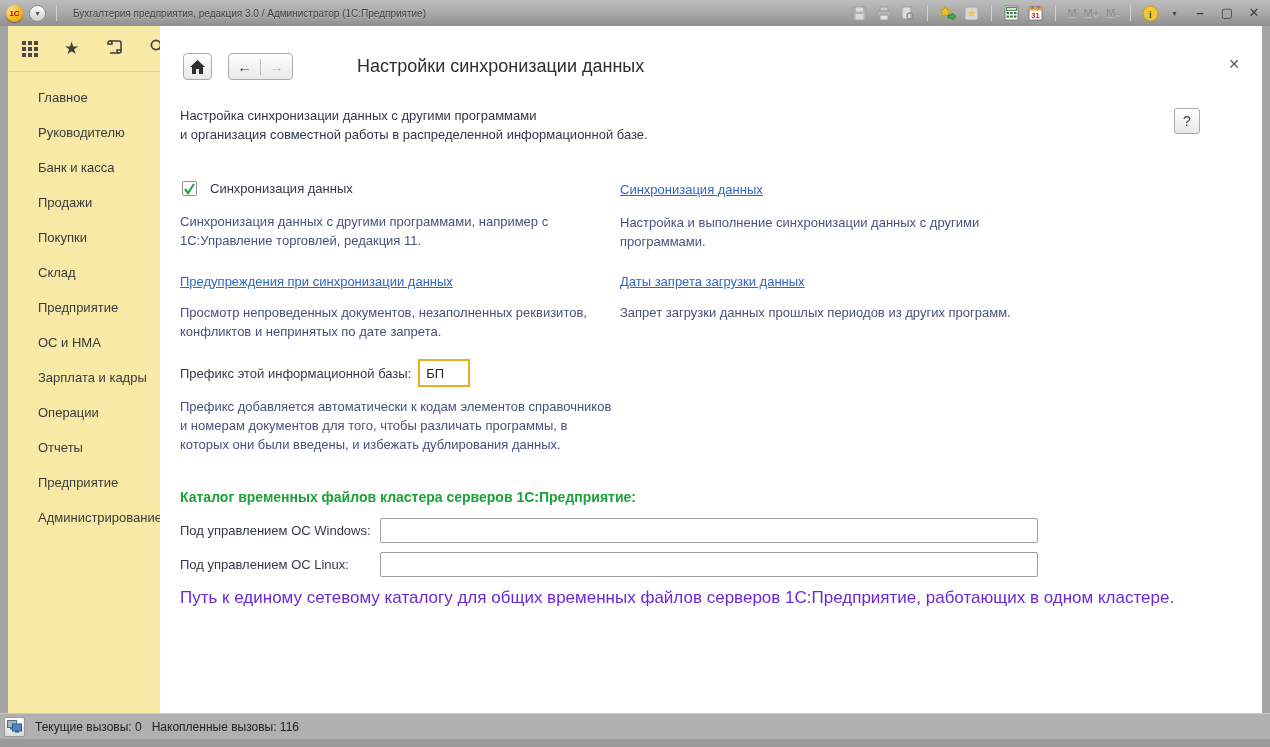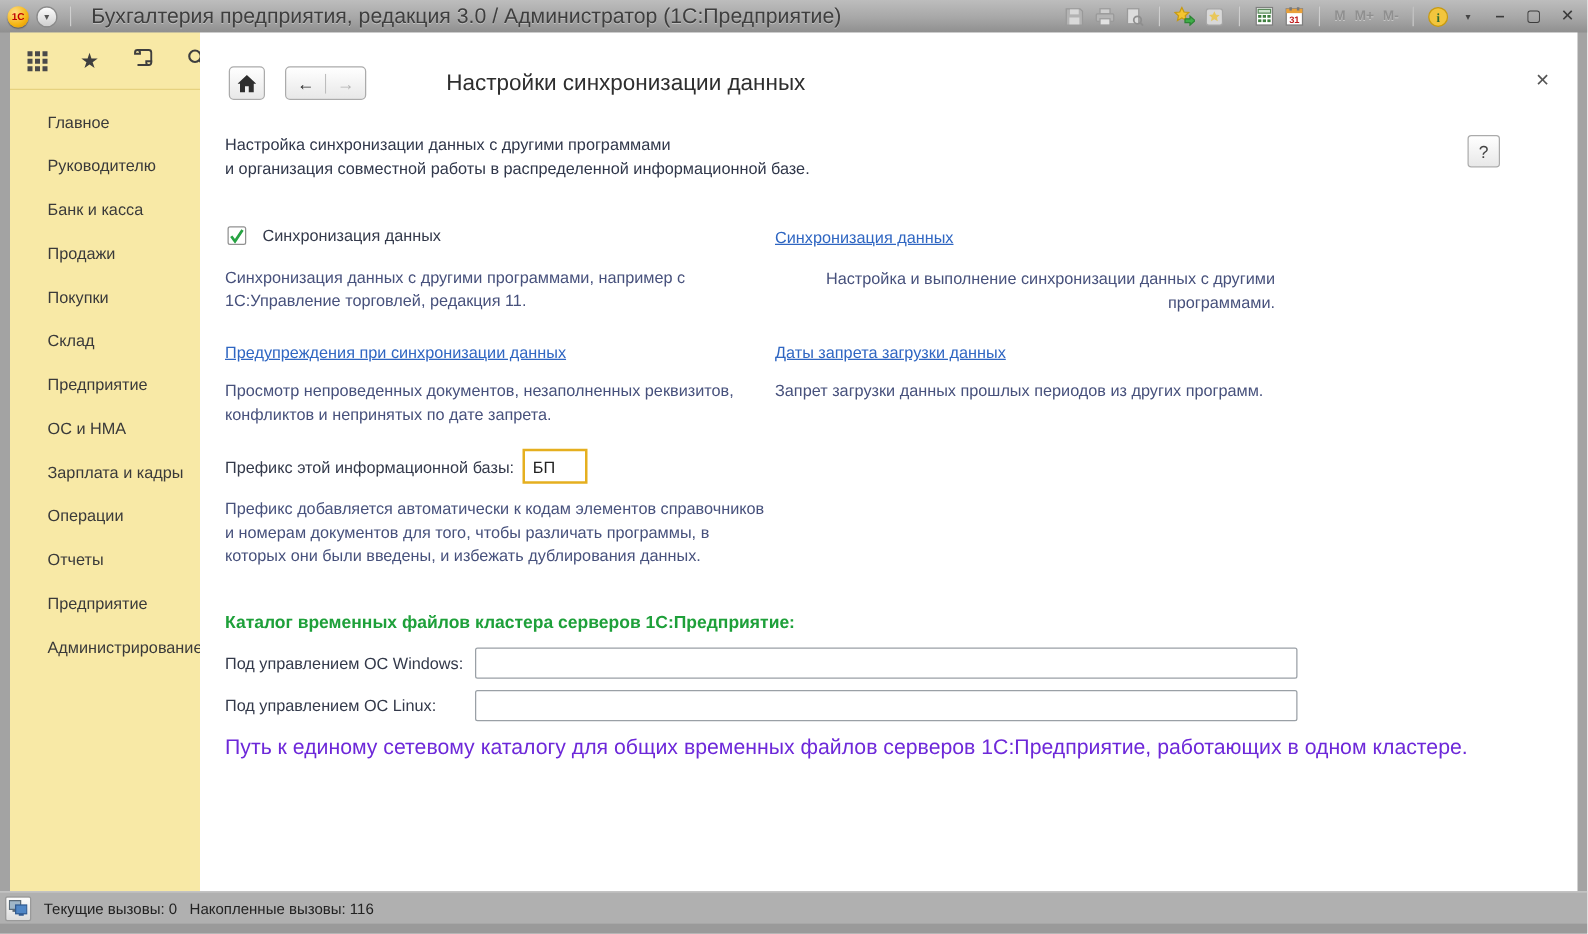--- a/index.html
+++ b/index.html
@@ -8,21 +8,21 @@
 
   
   .titlebar { position:absolute; top:0; left:0; width:100%; height:26px;
     background:linear-gradient(#bdbdbd,#a7a7a7 55%,#8f8f8f); display:flex; align-items:center; padding:0 6px; }
   .tb-left { display:flex; align-items:center; gap:6px; }
   .logo-1c { width:17px; height:17px; border-radius:50%; background:radial-gradient(circle at 35% 30%,#ffe08a,#f5b512 60%,#d98f00);
     color:#c00000; font-size:8px; font-weight:bold; display:flex; align-items:center; justify-content:center; box-shadow:0 1px 1px rgba(0,0,0,.4); }
   .tb-drop { width:17px; height:17px; border-radius:50%; background:linear-gradient(#fdfdfd,#cfcfcf); border:1px solid #8a8a8a;
     color:#555; font-size:8px; display:flex; align-items:center; justify-content:center; }
   .tb-sep { width:1px; height:16px; background:#8a8a8a; border-right:1px solid #cfcfcf; margin:0 4px; }
-  .tb-title { color:#3e3e3e; font-size:17px; margin-left:6px; white-space:nowrap; text-shadow:0 1px 0 rgba(255,255,255,.35); }
+  .tb-title { color:#3e3e3e; font-size:10px; margin-left:6px; white-space:nowrap; text-shadow:0 1px 0 rgba(255,255,255,.35); }
   .tb-right { margin-left:auto; display:flex; align-items:center; gap:7px; }
   .tb-ico { width:17px; height:17px; display:flex; align-items:center; justify-content:center; }
   .tb-ico svg { display:block; }
   .mem { color:#8f8f8f; font-size:11px; font-weight:bold; text-shadow:0 1px 0 rgba(255,255,255,.4); }
   .wbtn { color:#3c3c3c; font-size:13px; width:20px; text-align:center; line-height:26px; font-weight:bold; }
 
   
   .mainrow { position:absolute; top:26px; left:8px; right:8px; bottom:34px; display:flex; }
   .bottomborder { position:absolute; left:0; right:0; bottom:0; height:8px; background:#9a9a9a; }
 
@@ -55,21 +55,21 @@
   .chk-row { position:absolute; left:22px; top:155px; display:flex; align-items:center; gap:13px; }
   .chk-box { width:15px; height:15px; background:#fff; border:1px solid #919191; border-radius:2px;
     display:flex; align-items:center; justify-content:center; }
   .chk-label { font-size:13px; color:#33394a; }
 
   .link { font-size:13px; color:#2f66c2; text-decoration:underline; cursor:pointer; white-space:nowrap; }
   .desc { font-size:13px; color:#47517c; line-height:19px; }
 
   .pos-link-sync   { position:absolute; left:460px; top:156px; }
   .pos-desc-chk    { position:absolute; left:20px;  top:186px; width:455px; }
-  .pos-desc-sync   { position:absolute; left:460px; top:187px; width:400px;text-align:right; }
+  .pos-desc-sync   { position:absolute; left:460px; top:187px; width:400px; }
   .pos-link-warn   { position:absolute; left:20px;  top:248px; }
   .pos-link-dates  { position:absolute; left:460px; top:248px; }
   .pos-desc-warn   { position:absolute; left:20px;  top:277px; width:470px; }
   .pos-desc-dates  { position:absolute; left:460px; top:277px; width:440px; }
 
   .prefix-row { position:absolute; left:20px; top:333px; display:flex; align-items:center; }
   .prefix-label { font-size:13px; color:#33394a; }
   .prefix-input { width:52px; height:28px; margin-left:7px; border:2px solid #e5af1f; background:#fff;
     font-size:13px; color:#222; padding:0 6px; font-family:inherit; outline:none; }
   .pos-desc-prefix { position:absolute; left:20px; top:371px; width:455px; }

